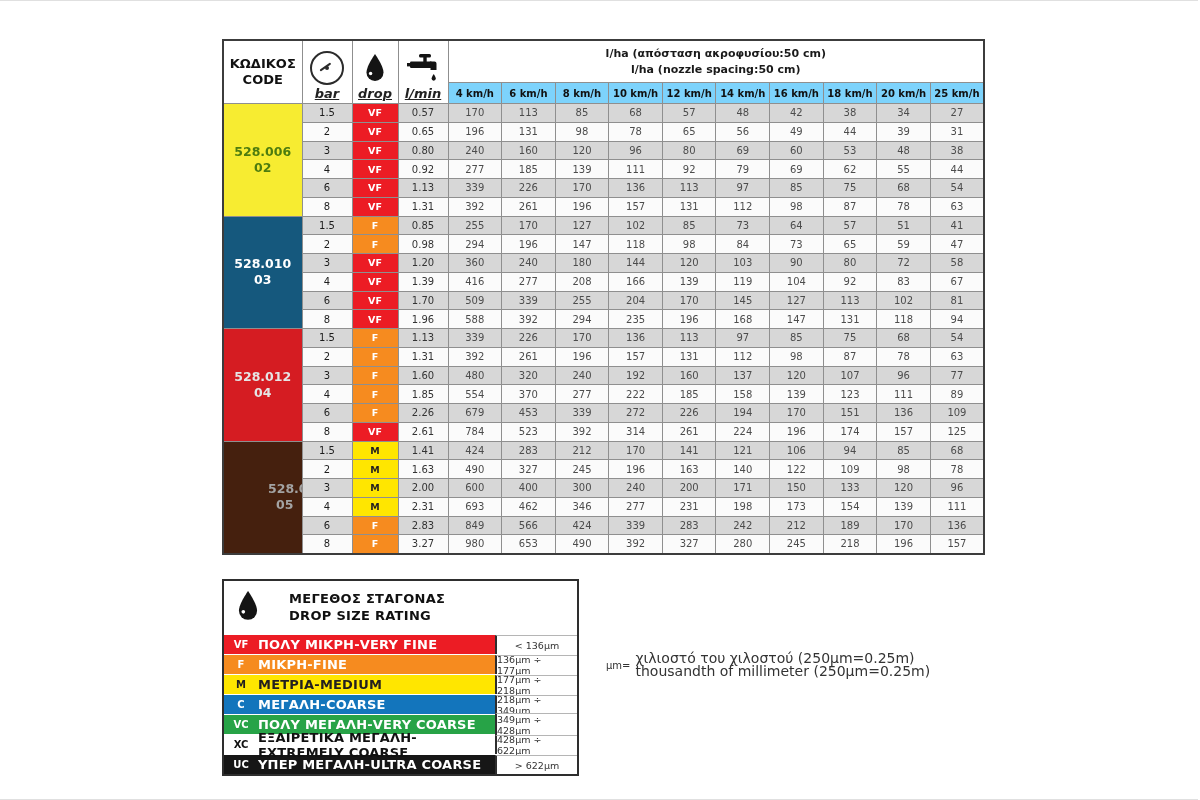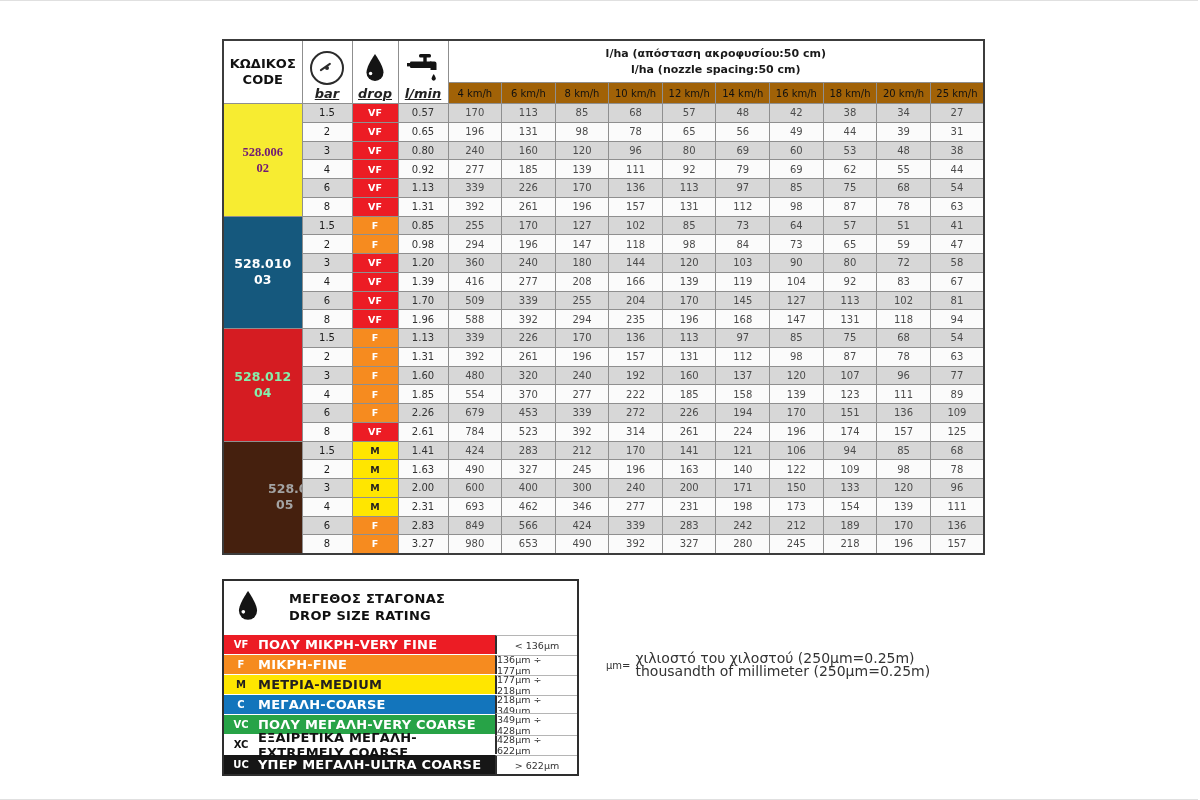--- a/index.html
+++ b/index.html
@@ -14,21 +14,21 @@
   .main-table-wrap{position:absolute;left:222px;top:38px;}
   table.nozzle{border-collapse:collapse;table-layout:fixed;width:761px;border:2px solid #3c3c3c;}
   table.nozzle th,table.nozzle td{border:1px solid #8f8f8f;padding:0;text-align:center;vertical-align:middle;overflow:hidden;}
 
   .corner-cell{background:#fff;font-weight:bold;font-size:13px;line-height:1.25;color:#111;}
   .icon-cell{background:#fff;height:62px;position:relative;}
   .icon-cell .icon-holder{height:40px;display:flex;align-items:center;justify-content:center;margin-top:3px;}
   .icon-cell .unit-label{font-style:italic;font-size:13px;color:#222;display:block;line-height:12px;text-decoration:underline;}
 
   .title-cell{background:#fff;height:40px;font-size:11px;color:#1a1a1a;line-height:1.4;}
-  .speed-th{background:#a16207;height:19px;font-weight:normal;font-size:10px;color:#111;}
+  .speed-th{background:#7dd3fc;height:19px;font-weight:bold;font-size:10px;color:#111;}
 
   td.code-cell{font-weight:bold;font-size:12.5px;line-height:1.3;}
   tr.stripe-a td{background:#d7d7d7;}
   tr.stripe-b td{background:#fbfbfb;}
   td.bar-cell{font-size:10px;color:#1c1c1c;}
   td.drop-cell{font-weight:bold;font-size:9.5px;}
   td.lmin-cell{font-size:10px;color:#333;}
   td.val-cell{font-size:10px;color:#4c4c4c;}
   table.nozzle tbody tr{height:18.75px;}
 
@@ -124,21 +124,21 @@
             <th class="speed-th">12 km/h</th>
             <th class="speed-th">14 km/h</th>
             <th class="speed-th">16 km/h</th>
             <th class="speed-th">18 km/h</th>
             <th class="speed-th">20 km/h</th>
             <th class="speed-th">25 km/h</th>
           </tr>
       </thead>
       <tbody id="table-body">
           <tr class="stripe-a">
-            <td rowspan="6" class="code-cell" style="background: rgb(247, 236, 49); color: #701a75; font-family: Liberation Serif, serif;">
+            <td rowspan="6" class="code-cell" style="background: rgb(247, 236, 49); color: #4d7c0f;">
               <div>528.006</div>
               <div>02</div>
             </td>
             <td class="bar-cell">1.5</td>
             <td class="drop-cell" style="background: rgb(236, 28, 36); color: rgb(255, 255, 255);">VF</td>
             <td class="lmin-cell">0.57</td>
             <td class="val-cell">170</td>
             <td class="val-cell">113</td>
             <td class="val-cell">85</td>
             <td class="val-cell">68</td>
@@ -312,21 +312,21 @@
             <td class="val-cell">294</td>
             <td class="val-cell">235</td>
             <td class="val-cell">196</td>
             <td class="val-cell">168</td>
             <td class="val-cell">147</td>
             <td class="val-cell">131</td>
             <td class="val-cell">118</td>
             <td class="val-cell">94</td>
           </tr>
           <tr class="stripe-a">
-            <td rowspan="6" class="code-cell" style="background: rgb(213, 28, 34); color: #86efac;">
+            <td rowspan="6" class="code-cell" style="background: rgb(213, 28, 34); color: #e5e5e5;">
               <div>528.012</div>
               <div>04</div>
             </td>
             <td class="bar-cell">1.5</td>
             <td class="drop-cell" style="background: rgb(246, 139, 31); color: rgb(255, 255, 255);">F</td>
             <td class="lmin-cell">1.13</td>
             <td class="val-cell">339</td>
             <td class="val-cell">226</td>
             <td class="val-cell">170</td>
             <td class="val-cell">136</td>

